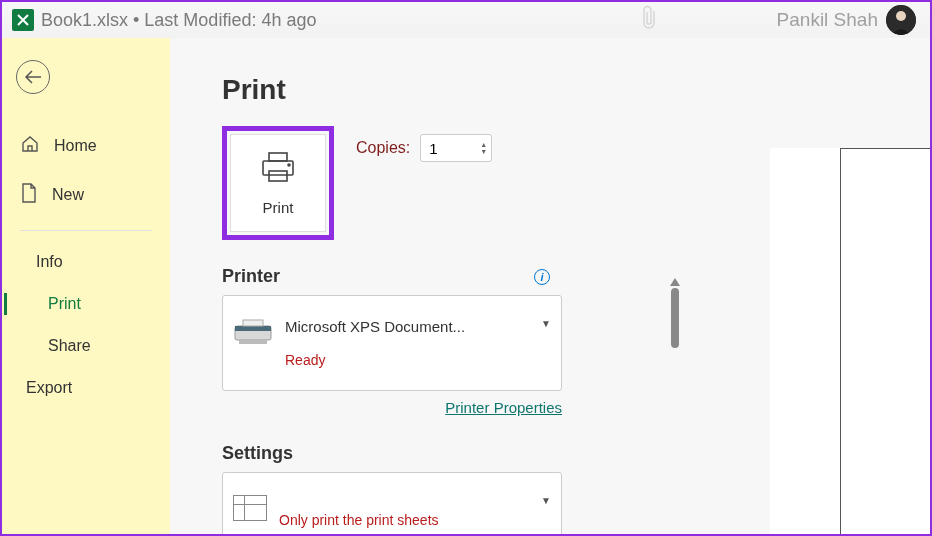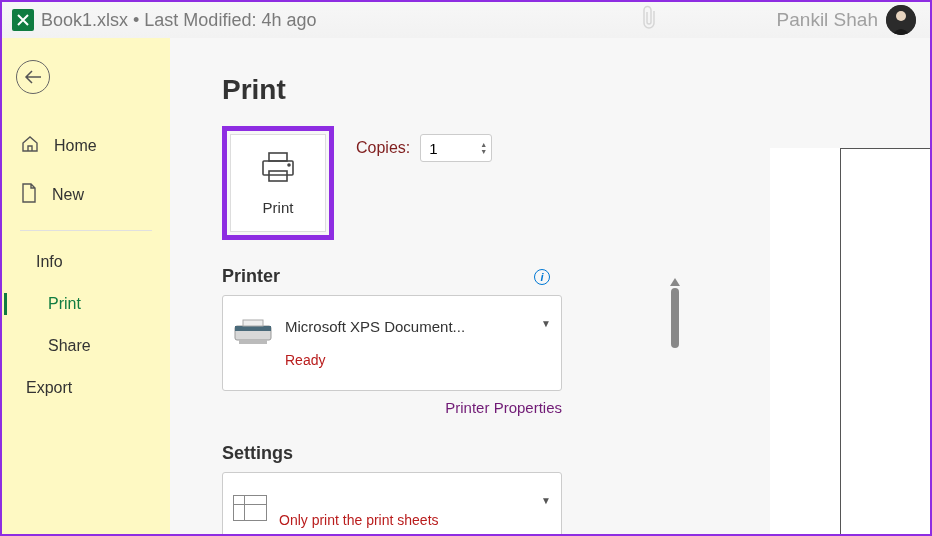--- a/index.html
+++ b/index.html
@@ -44,21 +44,21 @@
 .section-header .info { margin-left: auto; margin-right: 12px; width: 16px; height: 16px; border: 1.5px solid #0078d4; border-radius: 50%; color: #0078d4; font-size: 11px; display: flex; align-items: center; justify-content: center; font-style: italic; }
 
 .dropdown { background: #fff; border: 1px solid #ccc; border-radius: 3px; margin-top: 8px; padding: 22px 10px; display: flex; align-items: flex-start; gap: 12px; cursor: pointer; position: relative; }
 .dropdown .dd-text { flex: 1; }
 .dd-line1 { font-size: 15px; color: #333; }
 .dd-line2 { font-size: 14px; color: #b91c1c; margin-top: 17px; }
 .dd-caret { font-size: 10px; color: #555; }
 .printer-svg { width: 40px; }
 
 .printer-props { text-align: right; margin-top: 8px; }
-.printer-props a { color: #701a75; font-size: 15px; cursor: pointer; }
+.printer-props a { color: #0f766e; font-size: 15px; text-decoration: underline; cursor: pointer; }
 
 .pages-row { display: flex; align-items: center; gap: 26px; margin-top: 10px; font-size: 15px; color: #333; }
 .pages-row .spinner { width: 72px; }
 
 .sheet-icon { width: 34px; height: 26px; border: 1px solid #888; position: relative; }
 .sheet-icon::before, .sheet-icon::after { content:''; position: absolute; background: #888; }
 .sheet-icon::before { left: 10px; top: 0; bottom: 0; width: 1px; }
 .sheet-icon::after { top: 8px; left: 0; right: 0; height: 1px; }
 
 .scroll-indicator { position: absolute; left: 500px; top: 240px; width: 10px; height: 280px; }

